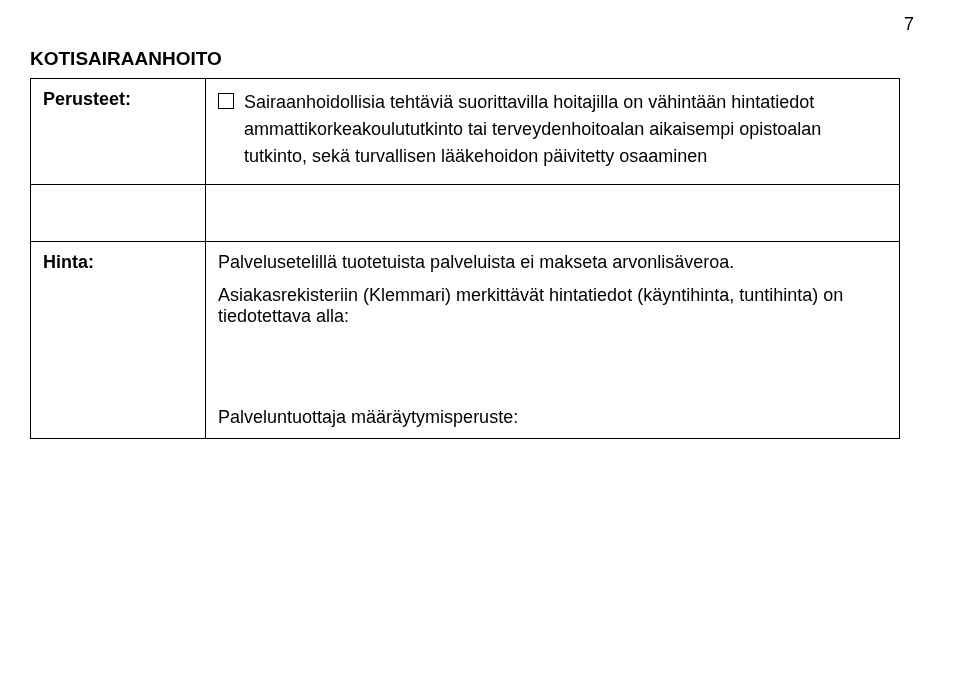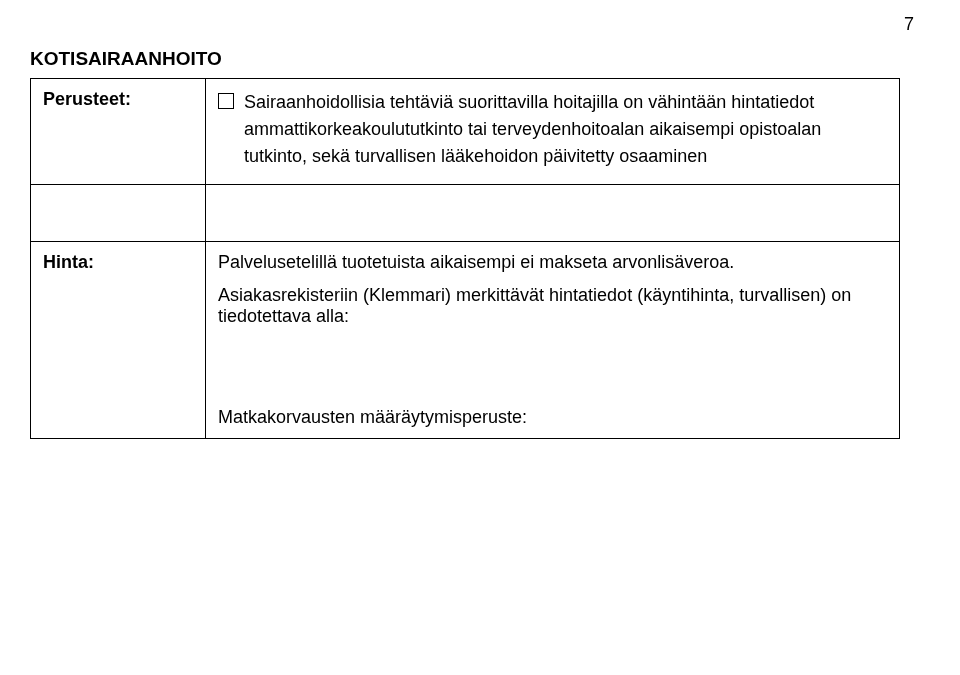--- a/index.html
+++ b/index.html
@@ -97,23 +97,23 @@
         </div>
       </td>
     </tr>
     <tr class="gap-row">
       <td></td>
       <td></td>
     </tr>
     <tr>
       <td class="label">Hinta:</td>
       <td>
-        <div>Palvelusetelillä tuotetuista aikaisempi ei makseta arvonlisäveroa.</div>
+        <div>Palvelusetelillä tuotetuista palveluista ei makseta arvonlisäveroa.</div>
         <div class="section-spacer-small"></div>
-        <div>Asiakasrekisteriin (Klemmari) merkittävät hintatiedot (käyntihinta, turvallisen) on tiedotettava alla:</div>
+        <div>Asiakasrekisteriin (Klemmari) merkittävät hintatiedot (käyntihinta, tuntihinta) on tiedotettava alla:</div>
         <div class="section-spacer"></div>
         <div class="section-spacer"></div>
-        <div>Matkakorvausten määräytymisperuste:</div>
+        <div>Palveluntuottaja määräytymisperuste:</div>
       </td>
     </tr>
   </tbody>
     </table>
 </div>
 
 </body></html>

